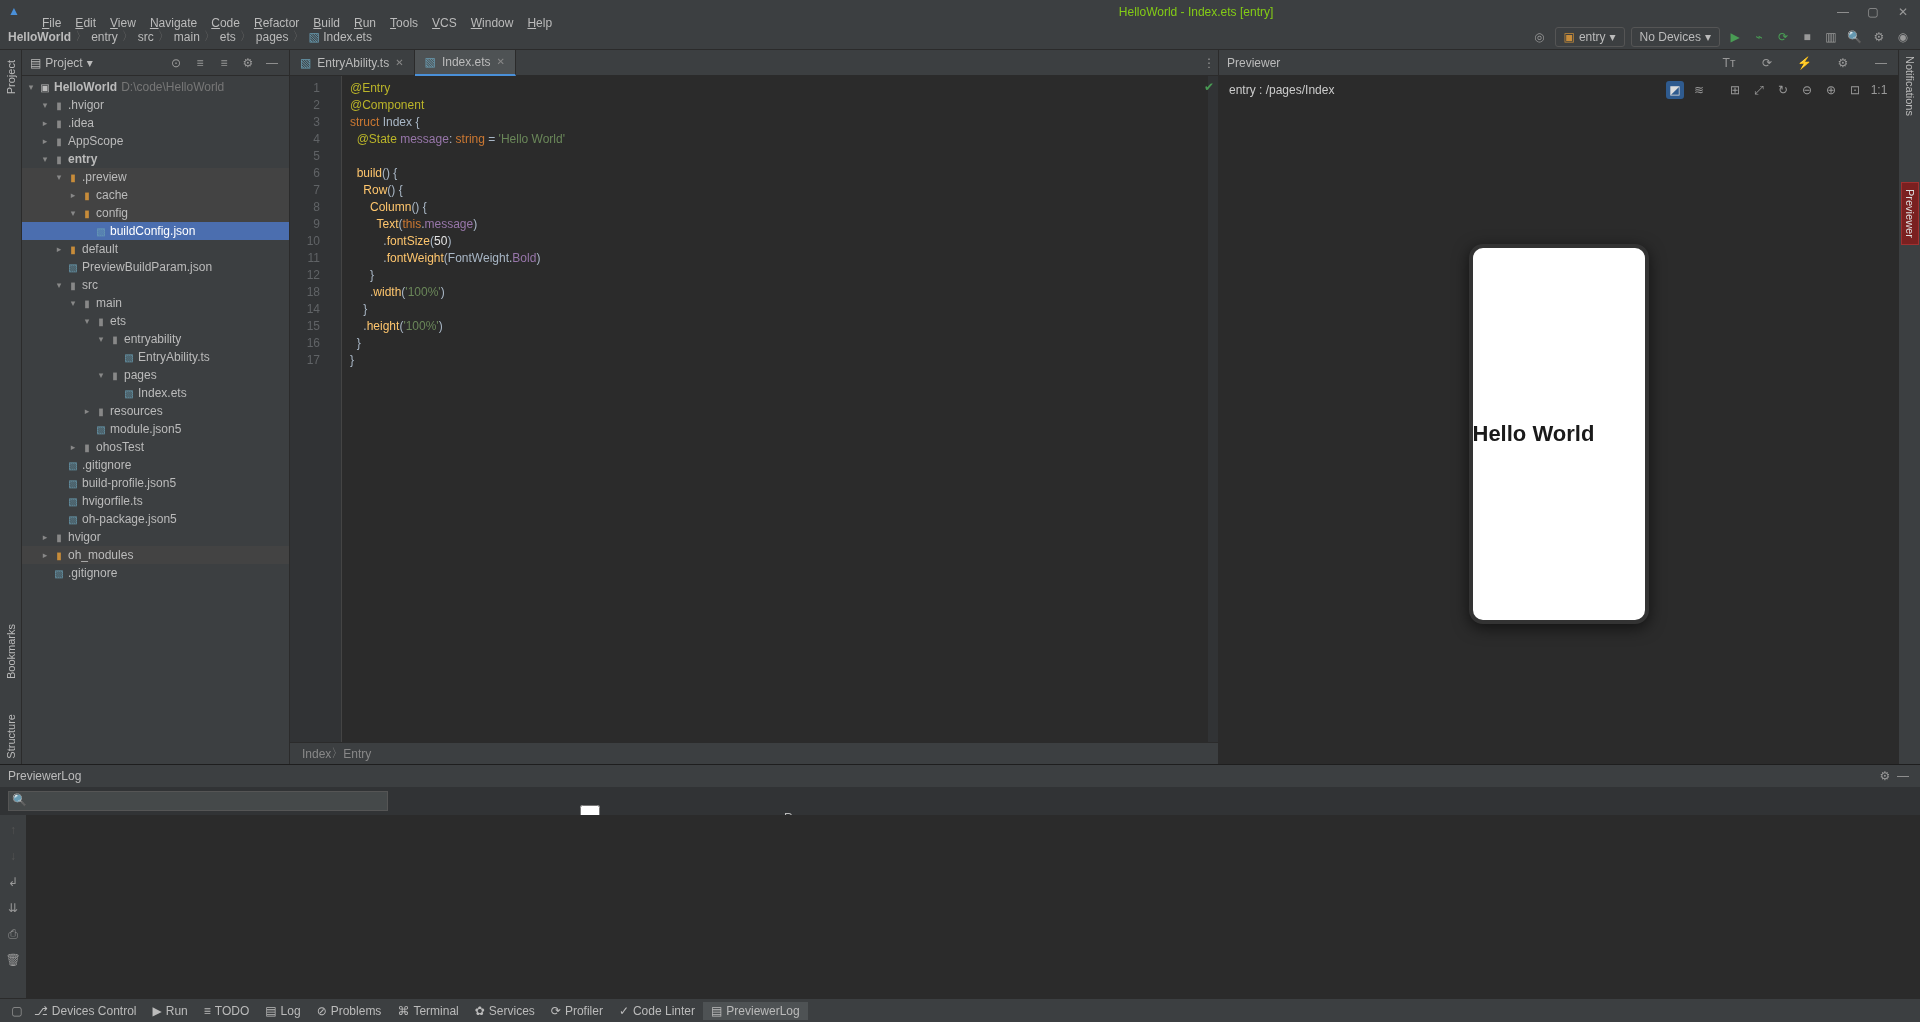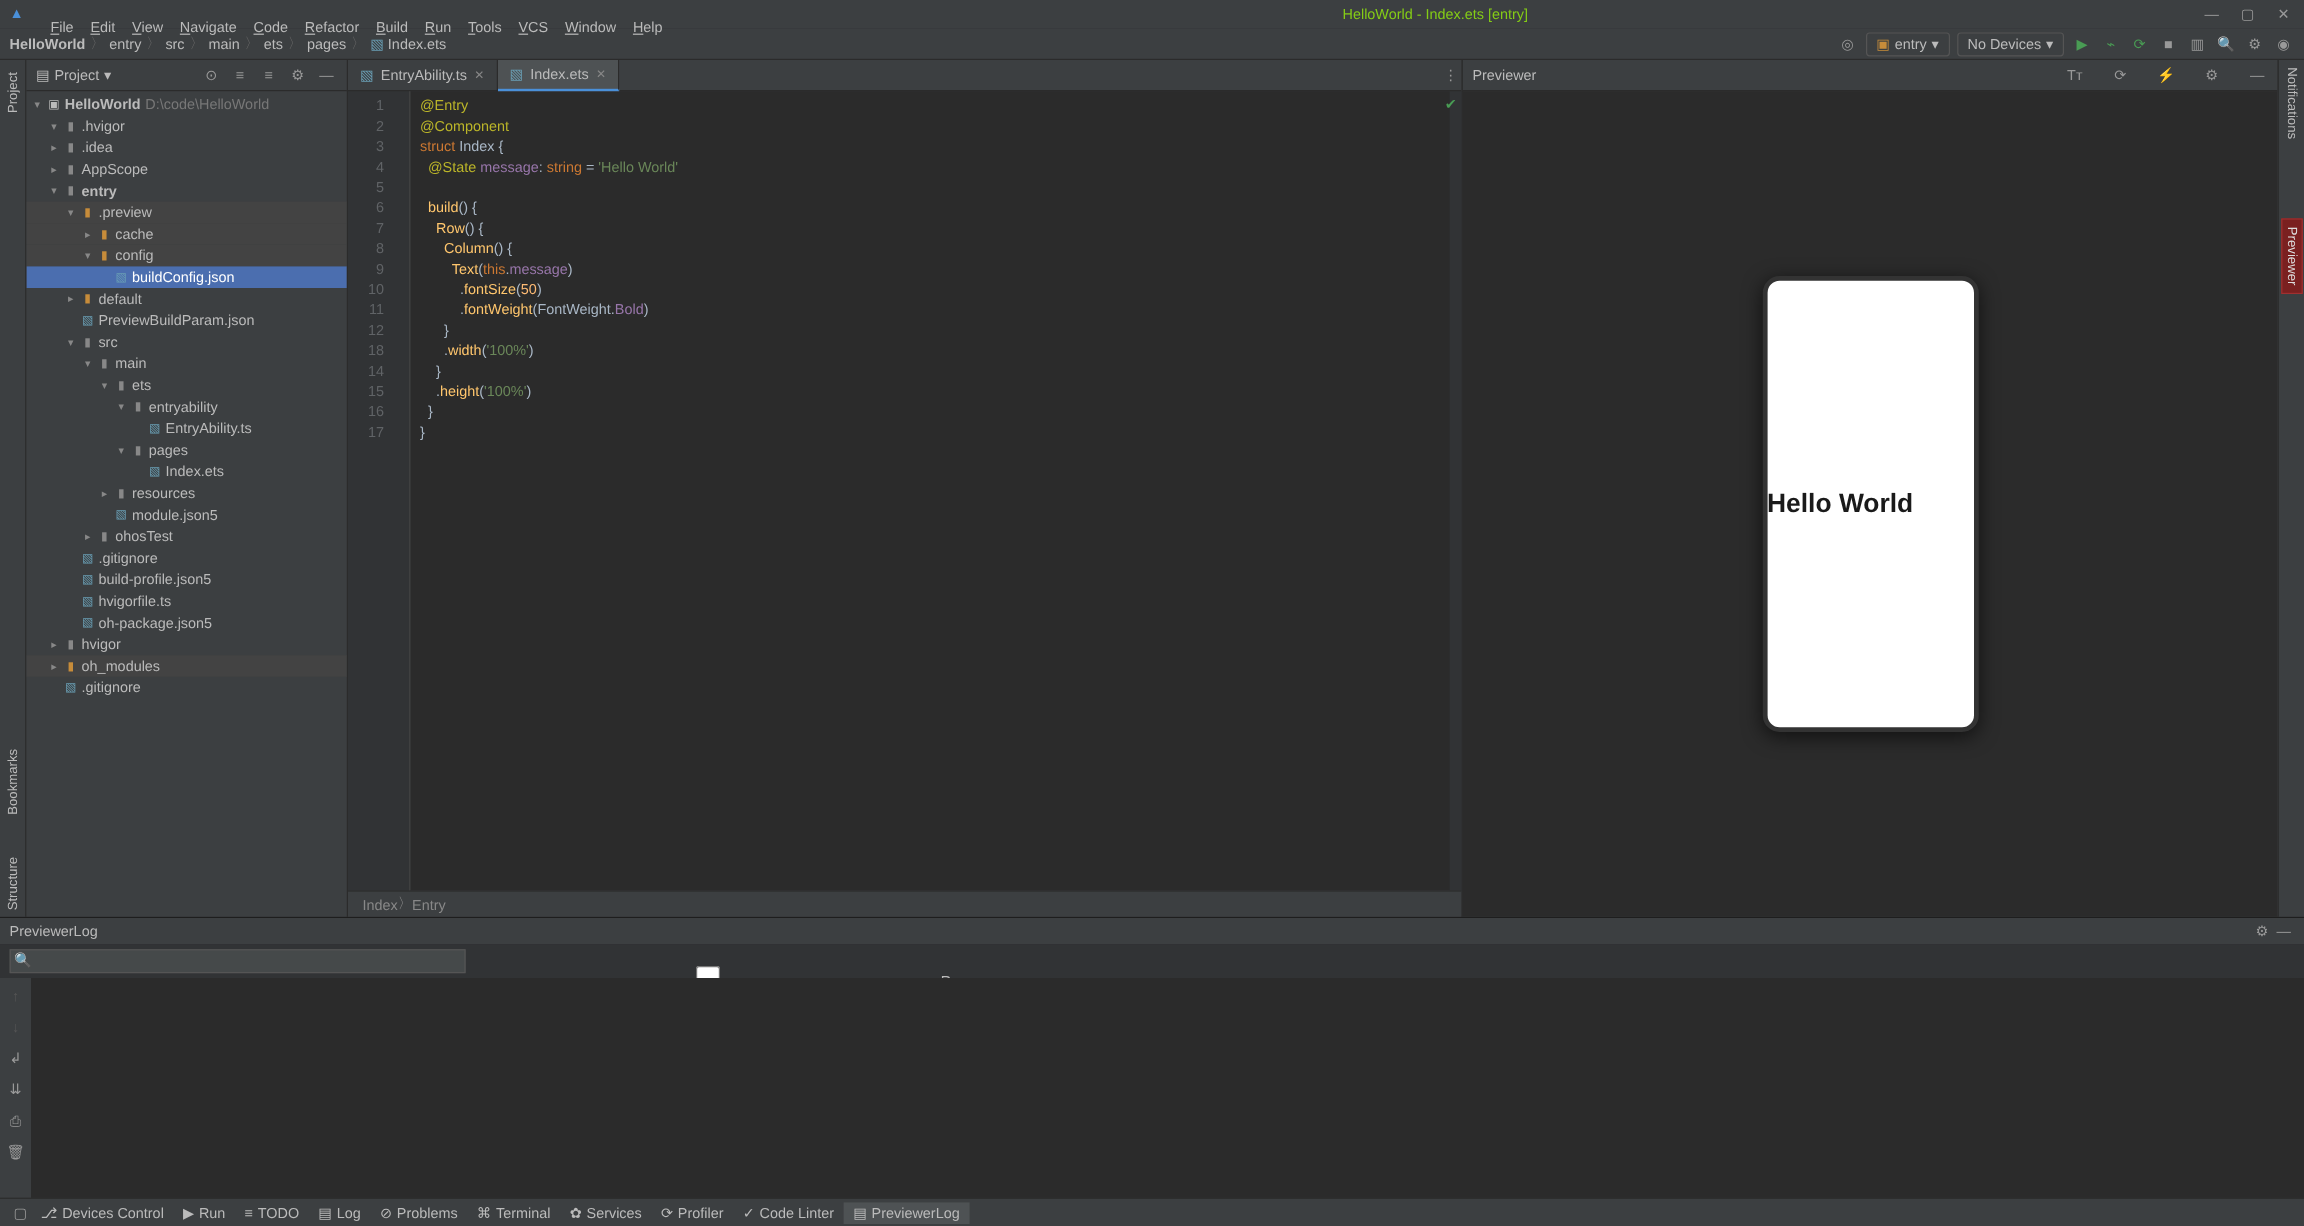--- a/index.html
+++ b/index.html
@@ -58,21 +58,21 @@
 .tab .close { color: #888; font-size: 10px; }
 .tabbar .spacer { flex: 1; }
 .editor { flex: 1; display: flex; position: relative; }
 .gutter { width: 40px; background: #313335; text-align: right; padding: 4px 10px 4px 4px; color: #606366; font-family: "Consolas", monospace; font-size: 12px; line-height: 17px; }
 .foldg { width: 12px; background: #313335; border-right: 1px solid #444; }
 .code { flex: 1; padding: 4px 8px; font-family: "Consolas", monospace; font-size: 12px; line-height: 17px; white-space: pre; color: #a9b7c6; }
 .kw { color: #cc7832; }
 .ann { color: #bbb529; }
 .type { color: #a9b7c6; }
 .str { color: #6a8759; }
-.num { color: #fdba74; }
+.num { color: #e5e5e5; }
 .prop { color: #9876aa; }
 .fn { color: #ffc66d; }
 .check { position: absolute; top: 4px; right: 4px; color: #499c54; }
 .editor-rstrip { width: 10px; background: #313335; }
 .edbreadcrumb { height: 22px; background: #3c3f41; display: flex; align-items: center; padding: 0 12px; color: #888; border-top: 1px solid #2b2b2b; }
 
 
 .preview { width: 680px; background: #3c3f41; display: flex; flex-direction: column; border-left: 1px solid #2b2b2b; }
 .prevhead { height: 26px; display: flex; align-items: center; padding: 0 8px; border-bottom: 1px solid #2b2b2b; }
 .prevhead .label { flex: 1; }
@@ -382,20 +382,35 @@
     <div class="prevhead">
       <span class="label">Previewer</span>
       <div class="icons">
         <span class="icon-btn">Tᴛ</span>
         <span class="icon-btn">⟳</span>
         <span class="icon-btn">⚡</span>
         <span class="icon-btn">⚙</span>
         <span class="icon-btn">—</span>
       </div>
     </div>
+    <div class="preventry">
+      <span class="txt">entry : /pages/Index</span>
+      <div class="icons">
+        <span class="icon-btn" style="background:#2f5b8f;border-radius:3px;color:#ddd">◩</span>
+        <span class="icon-btn">≋</span>
+        <span style="width:6px"></span>
+        <span class="icon-btn">⊞</span>
+        <span class="icon-btn">⤢</span>
+        <span class="icon-btn">↻</span>
+        <span class="icon-btn">⊖</span>
+        <span class="icon-btn">⊕</span>
+        <span class="icon-btn">⊡</span>
+        <span class="icon-btn">1:1</span>
+      </div>
+    </div>
     <div class="prevbody">
       <div class="phone">
         <div class="screen-text">Hello World</div>
       </div>
     </div>
   </div>
 
   <div class="rightstrip">
     <div class="vtab">Notifications</div>
     <div class="vtab red">Previewer</div>

